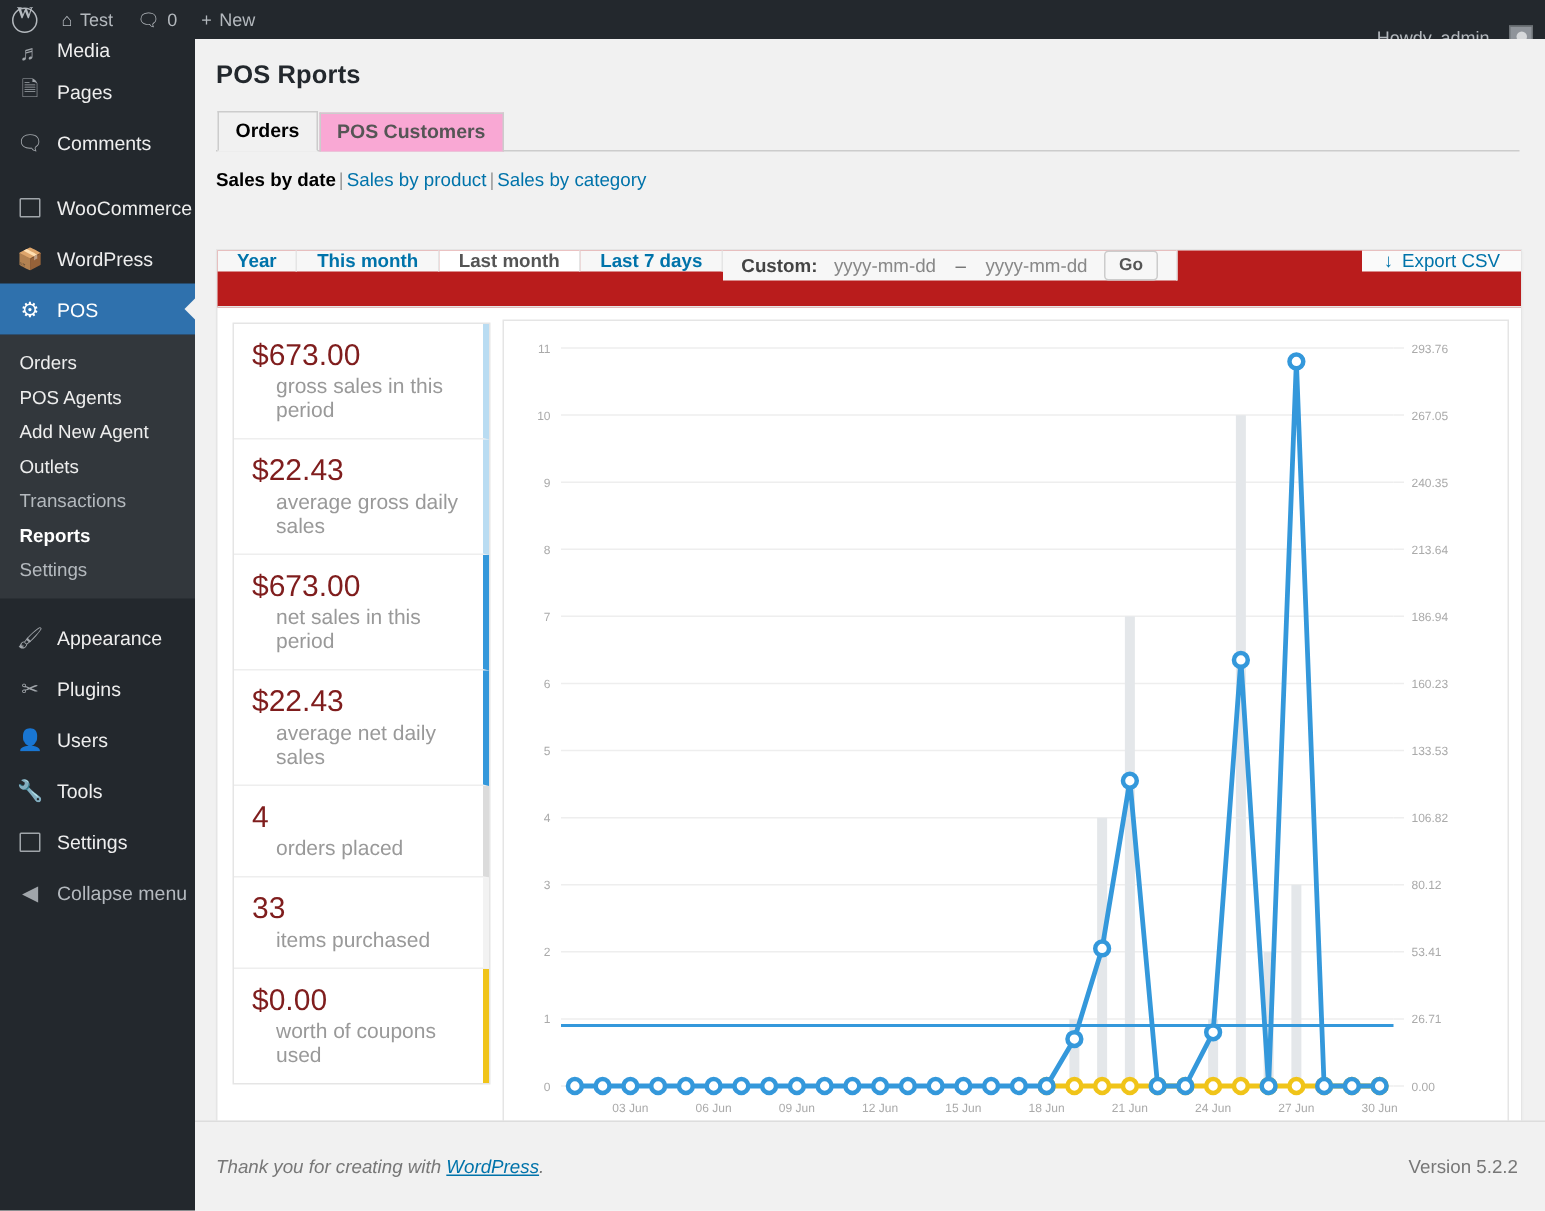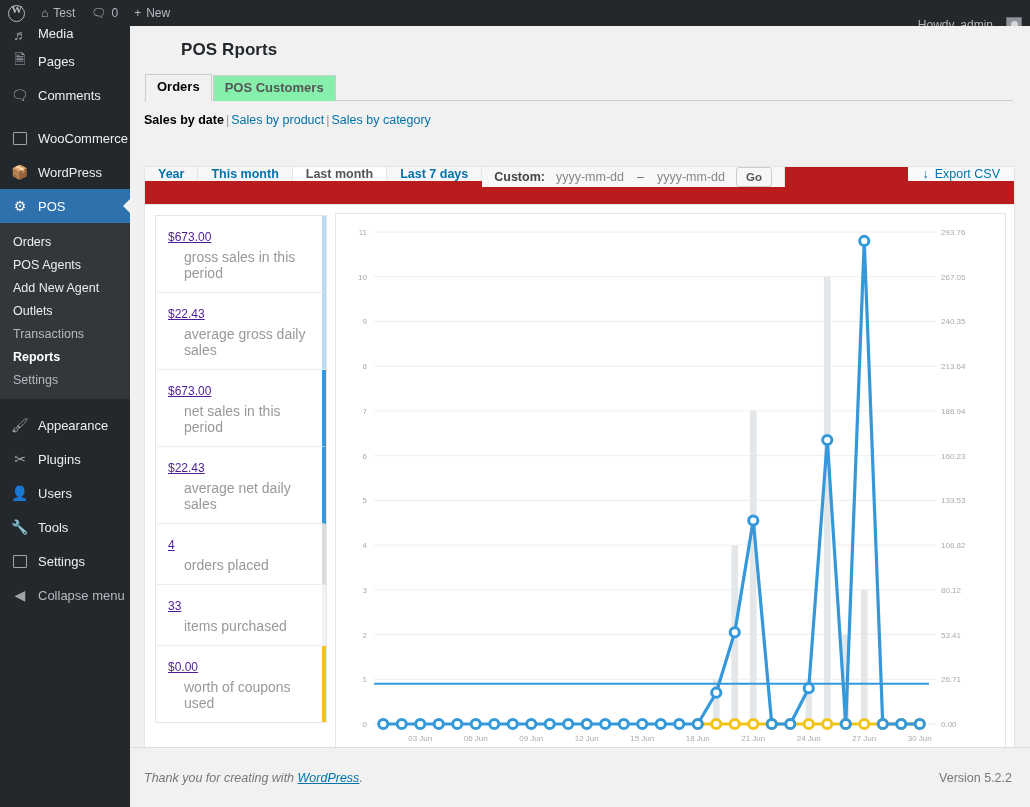--- a/index.html
+++ b/index.html
@@ -84,32 +84,32 @@
   }
   .collapse-row { color: #b4b9be; }
 
   
   #main {
     position: absolute; top: 26px; left: 130px;
     width: 900px; height: 781px; background: #f1f1f1; overflow: hidden;
   }
   #page-title {
     font-size: 17px; font-weight: bold; color: #23282d;
-    padding: 14px 0 0 14px; letter-spacing: 0.1px; margin-left: 37px;
+    padding: 14px 0 0 14px; letter-spacing: 0.1px;
   }
 
   
   .nav-tabs {
     margin: 14px 0 0 14px; height: 27px;
     border-bottom: 1px solid #ccc; display: flex; align-items: flex-end;
     padding-left: 1px; width: 869px;
   }
   .nav-tab {
     font-size: 13px; font-weight: bold; color: #555;
-    background: #86efac; border: 1px solid #ccc; border-bottom: none;
+    background: #f9a8d4; border: 1px solid #ccc; border-bottom: none;
     padding: 5px 11px 6px 11px; margin-right: 1px; cursor: pointer;
     line-height: 14px; position: relative; top: 1px;
   }
   .nav-tab.active { background: #f1f1f1; color: #000; border-bottom: 1px solid #f1f1f1; }
 
   .subsubsub {
     font-size: 12.5px; color: #666; margin: 12px 0 0 14px;
   }
   .subsubsub a { color: #0073aa; text-decoration: none; cursor: pointer; }
   .subsubsub .cur { color: #000; font-weight: bold; }
@@ -154,21 +154,21 @@
   .chart-body { display: flex; height: 562px; }
   .stat-col {
     width: 190px; padding: 10px 8px 10px 10px; flex: 0 0 190px;
   }
   .stat-list { border: 1px solid #e5e5e5; background: #fff; }
   .stat-card {
     border-bottom: 1px solid #eee; border-right: 4px solid #ccc;
     padding: 10px 10px 11px 12px; cursor: pointer;
   }
   .stat-card:last-child { border-bottom: none; }
-  .stat-val { font-size: 12px; color: #4c1d95; line-height: 22px; text-decoration: underline; }
+  .stat-val { font-size: 20px; color: #7f1d1d; line-height: 22px; }
   .stat-lbl { font-size: 14px; color: #999; margin-top: 1px; margin-left: 16px; }
 
   
   .chart-col { flex: 1; padding: 8px 8px 8px 0; }
   .chart-box {
     width: 100%; height: 100%; border: 1px solid #e5e5e5; background: #fff;
     position: relative;
   }
   svg { display: block; }
   .axlabel { font-size: 8px; fill: #aaa; font-family: "Liberation Sans", sans-serif; }

